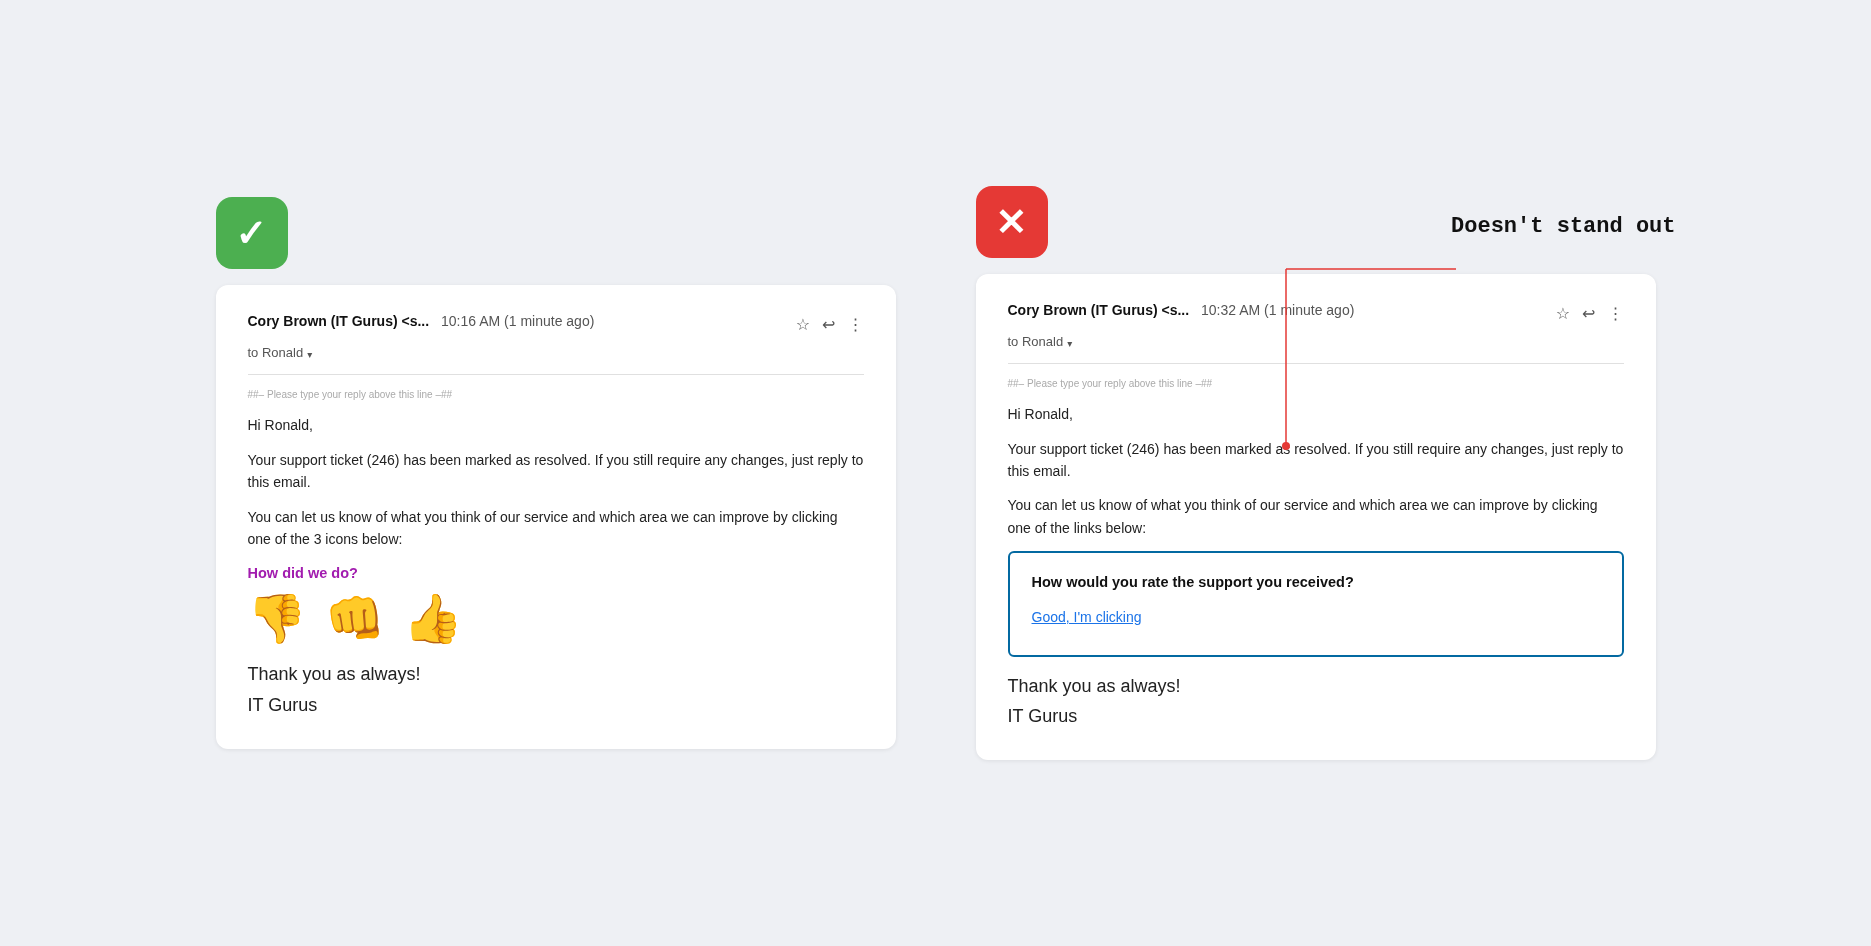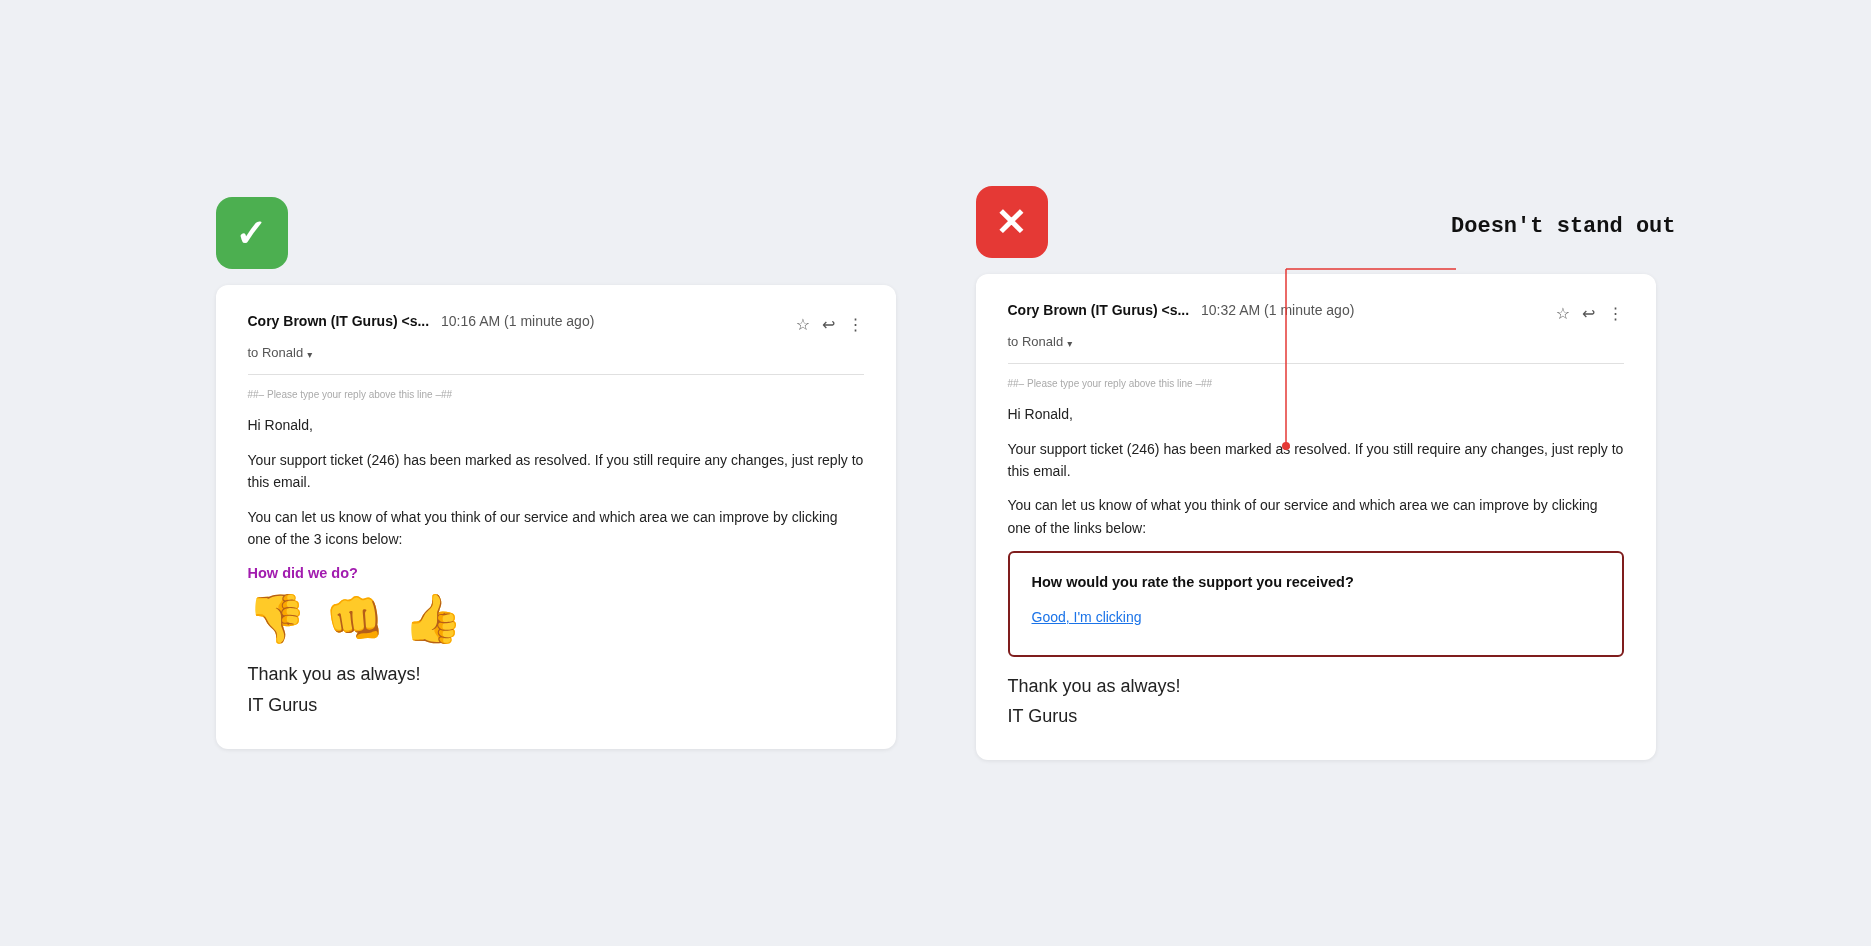--- a/index.html
+++ b/index.html
@@ -113,21 +113,21 @@
       gap: 18px;
       margin: 8px 0 16px 0;
       align-items: center;
     }
     .emoji-thumb {
       font-size: 48px;
       line-height: 1;
     }
 
     .rating-box {
-      border: 2px solid #7f1d1d;
+      border: 2px solid #0369a1;
       border-radius: 6px;
       padding: 18px 22px;
       margin: 10px 0 14px 0;
     }
     .rating-box-title {
       font-size: 14.5px;
       font-weight: 700;
       color: #111;
       margin-bottom: 12px;
     }

